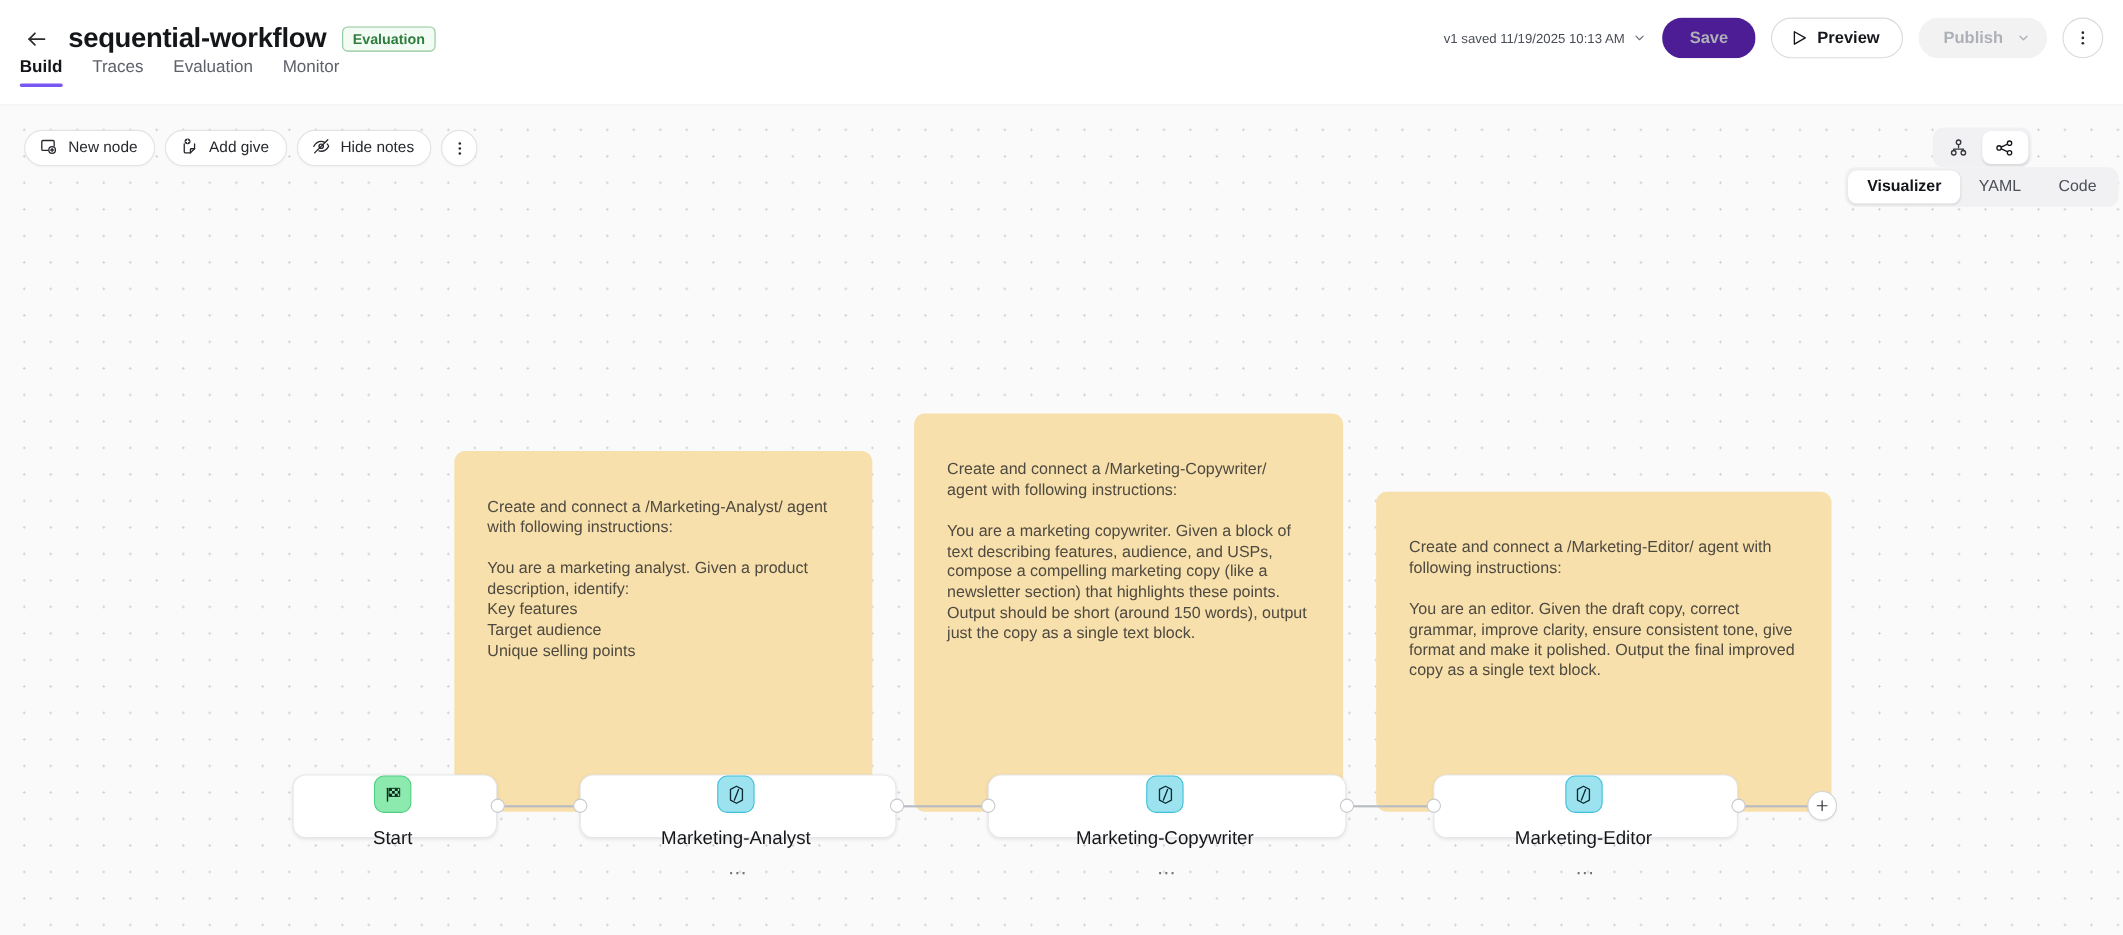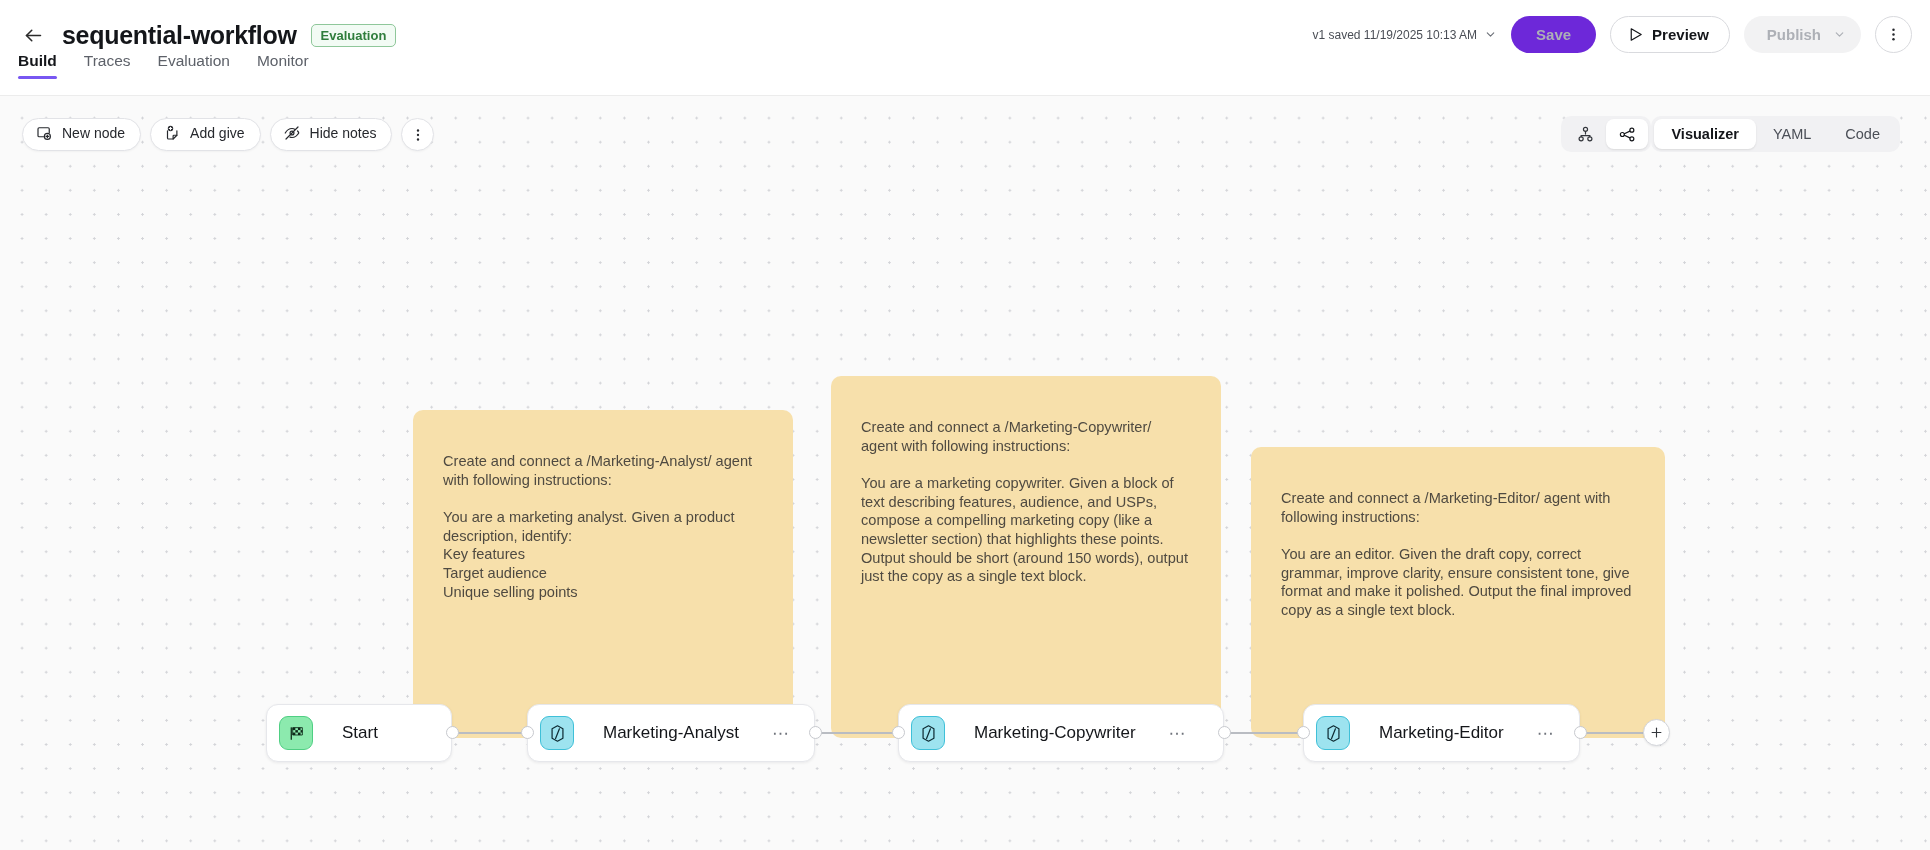--- a/index.html
+++ b/index.html
@@ -95,21 +95,21 @@
     border-radius: 19px;
     font-size: 15px;
     font-weight: 700;
     white-space: nowrap;
     cursor: pointer;
     border: 1px solid transparent;
     background: transparent;
   }
   .btn-save {
     padding: 0 24px;
-    background: #6d28d9;
+    background: #4c1d95;
     color: #adb0b6;
     cursor: default;
   }
   .btn-preview {
     padding: 0 20px 0 16px;
     background: #ffffff;
     border: 1px solid #d9dade;
     color: #14161a;
   }
   .btn-publish {
@@ -161,23 +161,24 @@
   }
   .pill-round {
     width: 33px; height: 33px; padding: 0;
     justify-content: center;
     border-radius: 50%;
   }
 
   
   .canvas-toolbar-right {
     position: absolute;
-    top: 20px; right: 30px;
+    top: 20px; right: 4px;
     display: flex; align-items: center; gap: 0;
     z-index: 5;
+    flex-direction: column;
   }
   .seg-group {
     display: flex; align-items: center;
     background: #f1f1f3;
     border-radius: 10px;
     padding: 3px;
   }
   .seg-icon {
     width: 42px; height: 30px;
     display: flex; align-items: center; justify-content: center;
@@ -219,21 +220,22 @@
   .node {
     position: absolute;
     display: flex;
     align-items: center;
     height: 58px;
     background: #ffffff;
     border: 1px solid #e6e7eb;
     border-radius: 12px;
     padding: 0 16px 0 12px;
     box-shadow: 0 1px 3px rgba(16,18,24,.07);
-    gap: 29px;
+    gap: 13px;
+    flex-direction: column;
   }
   .node-icon {
     width: 34px; height: 34px;
     border-radius: 9px;
     display: flex; align-items: center; justify-content: center;
     flex: 0 0 auto;
   }
   .node-icon.start { background: #8ceaae; border: 1px solid #4fcf83; }
   .node-icon.agent { background: #9de3ef; border: 1px solid #3fc0d8; }
   .node-label {

